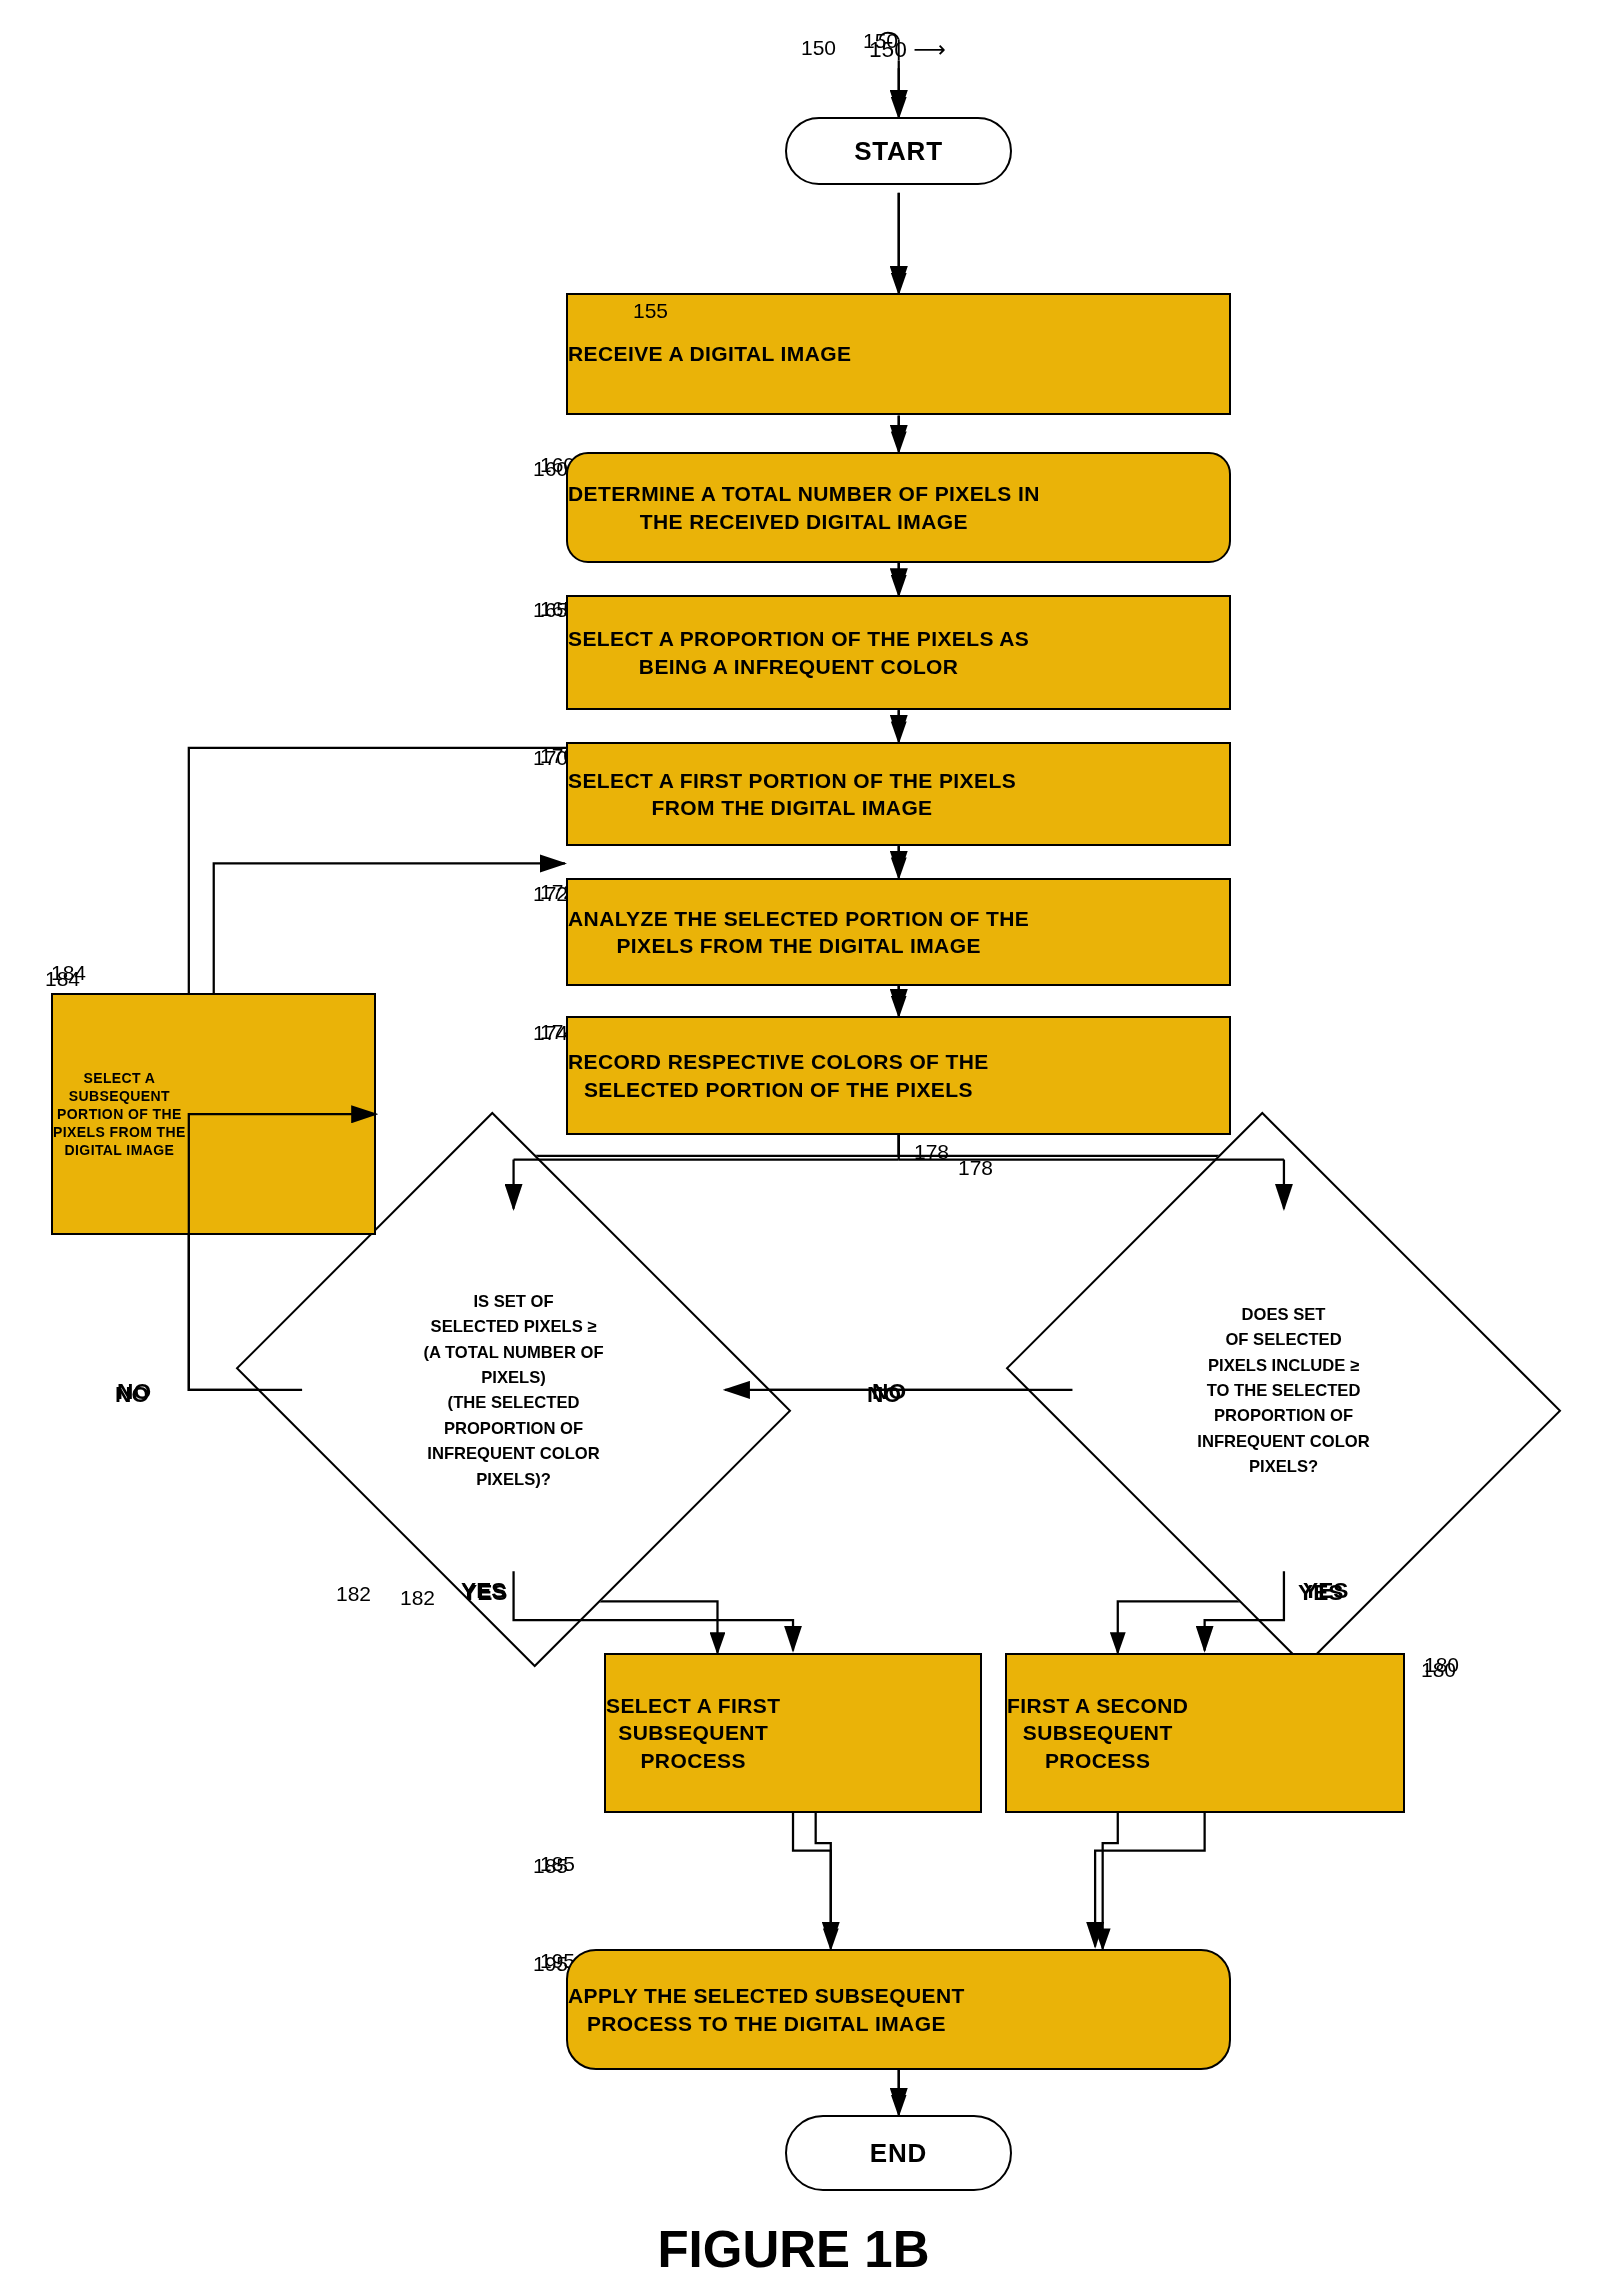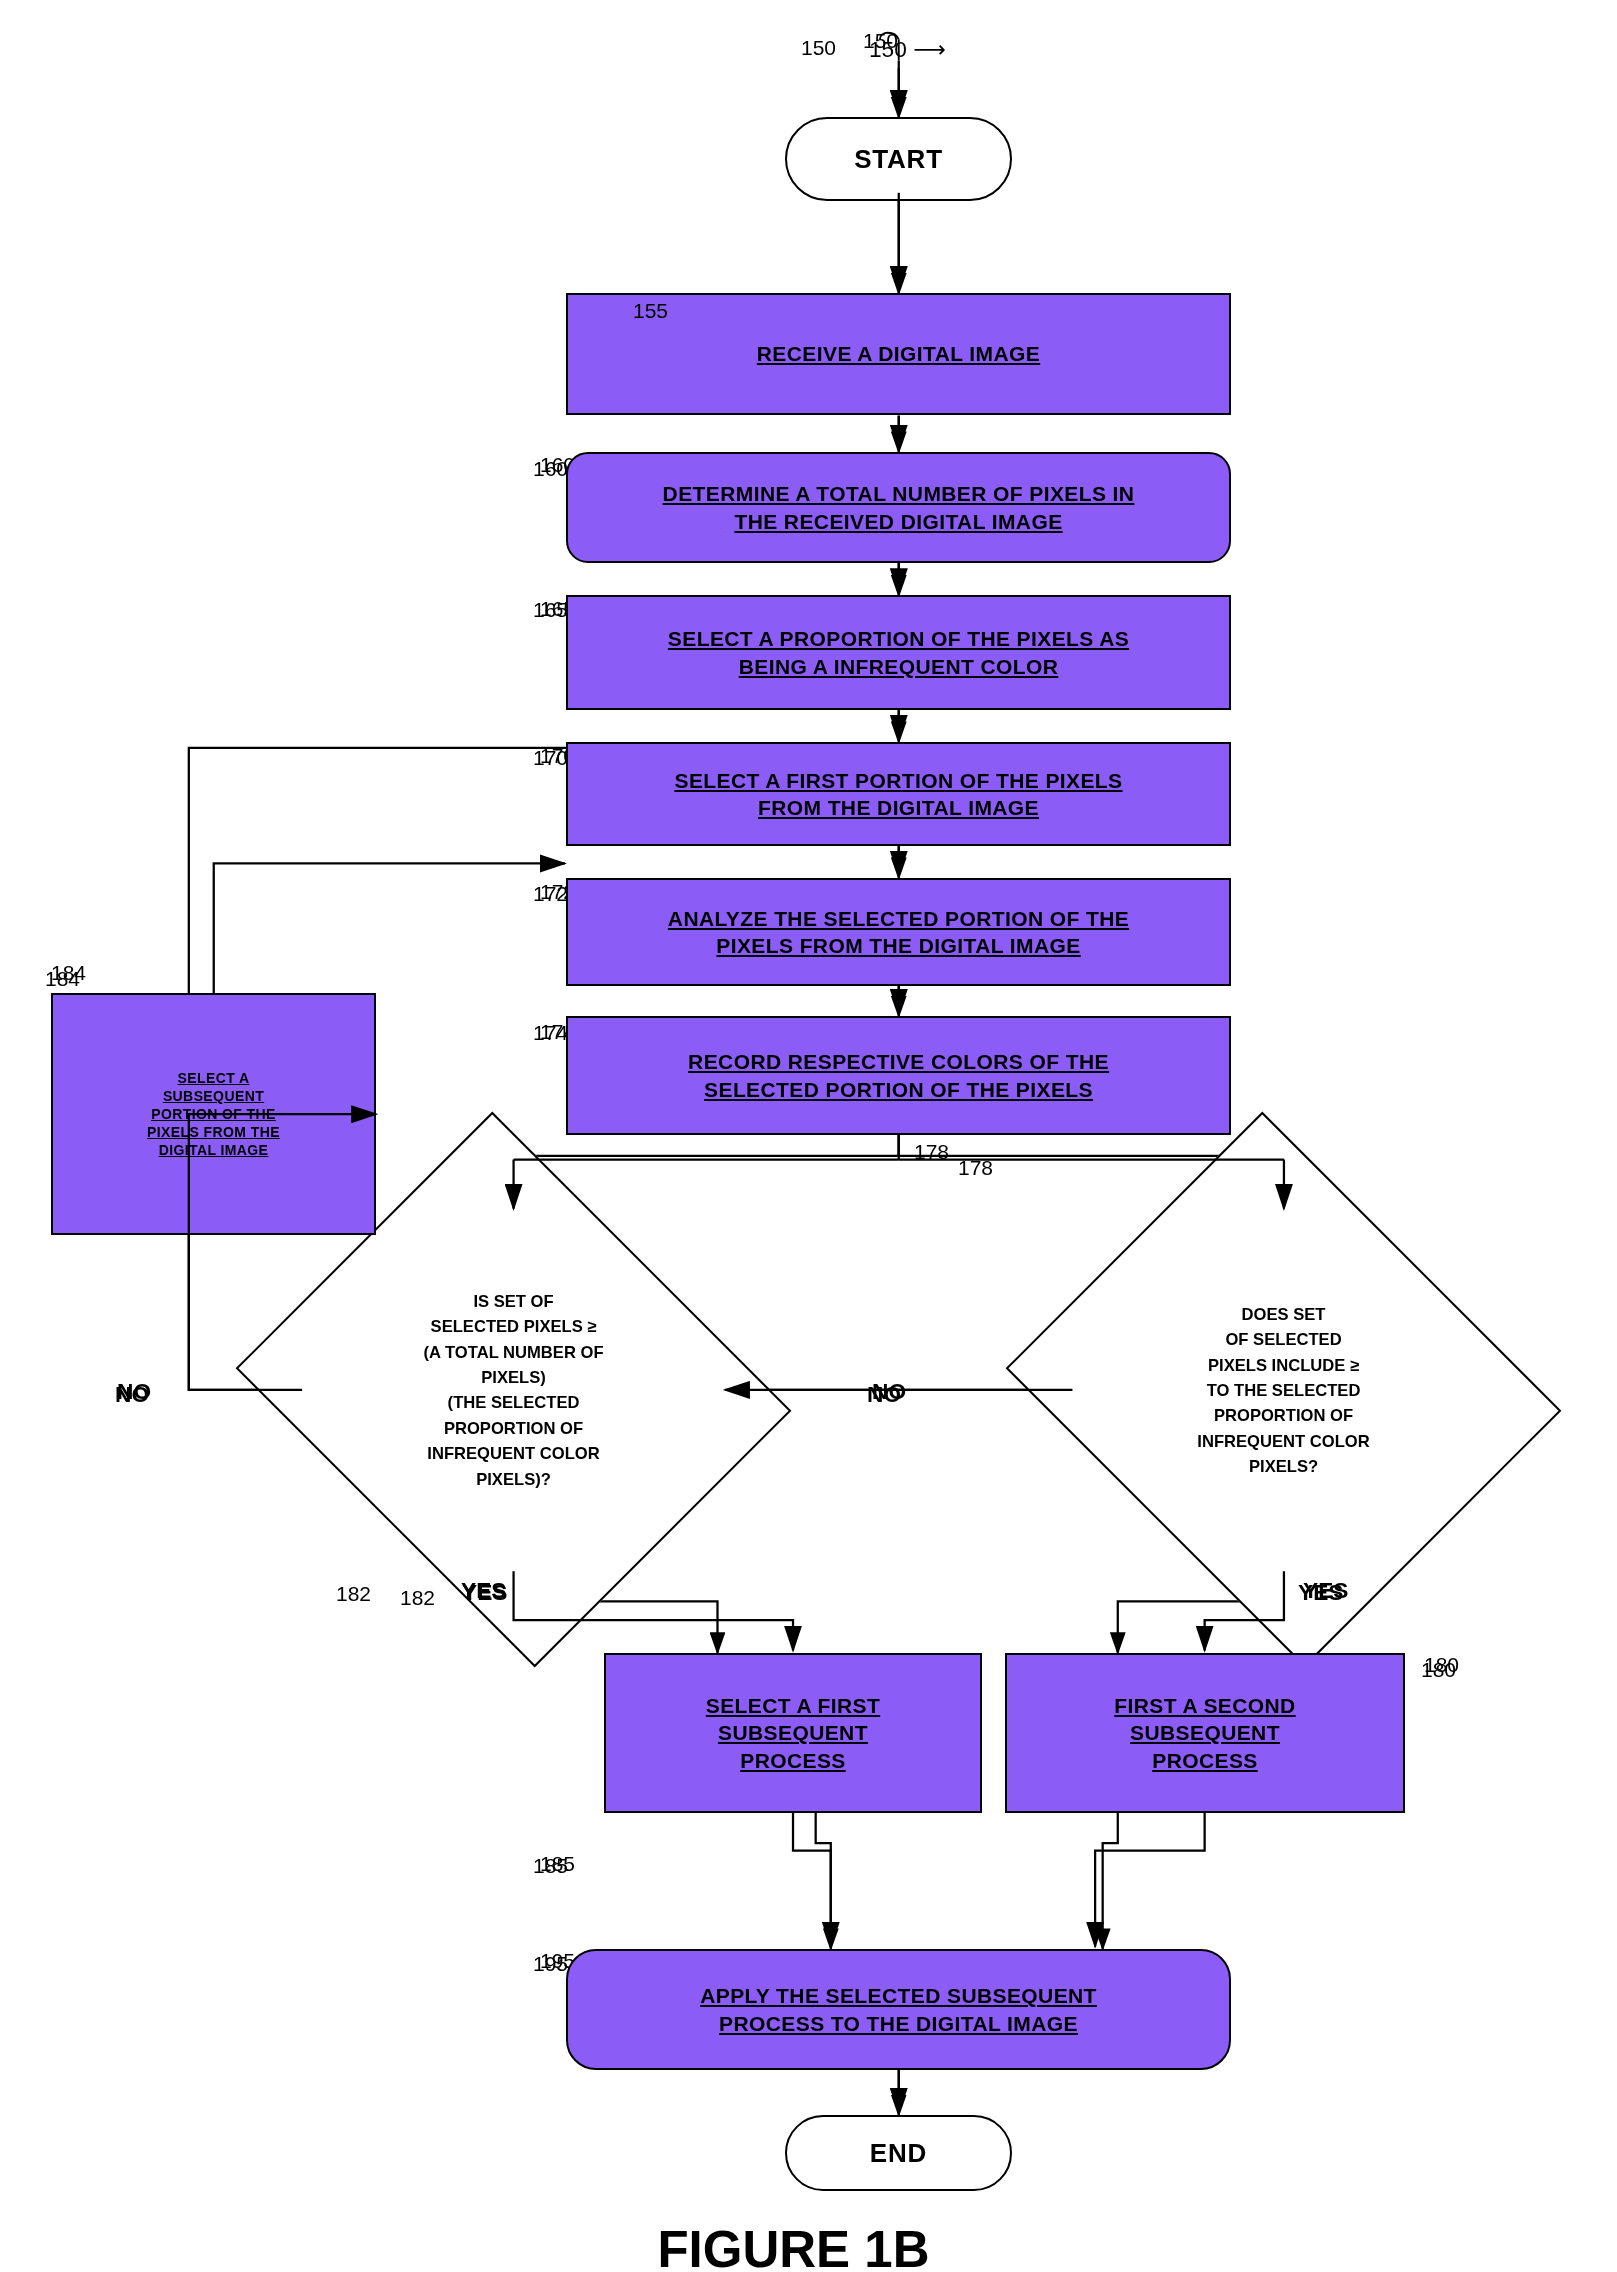--- a/index.html
+++ b/index.html
@@ -14,31 +14,29 @@
 
     .diagram-container {
       position: relative;
       width: 1617px;
       height: 2273px;
     }
 
     
     .box-rect {
       position: absolute;
-      background: #8b5cf6;
+      background: #eab308;
       border: 2.3px solid #000;
       display: flex;
       align-items: center;
-      justify-content: center;
       text-align: center;
       font-size: 21px;
       font-weight: bold;
       letter-spacing: 0.4px;
       line-height: 1.3;
-      text-decoration: underline;
     }
 
     
     .box-pill {
       position: absolute;
       background: #fff;
       border: 2.3px solid #000;
       border-radius: 45px;
       display: flex;
       align-items: center;
@@ -140,21 +138,21 @@
 
     <path d="M 1480 2400 L 1480 2440 L 1460 2440 L 1460 2580" stroke="#000" stroke-width="3" fill="none" marker-end="url(#arrow)"></path>
 
     <path d="M 1190 2740 L 1190 2800" stroke="#000" stroke-width="3" fill="none" marker-end="url(#arrow)"></path>
   </svg>
 
   <div class="label" style="left:801px; top:36px;">150</div>
 
   <div class="label" style="left:869px; top:36px; font-size:22.7px;">150 ⟶</div>
 
-  <div class="box-pill" style="left:785px; top:117px; width:227px; height:84px;">
+  <div class="box-pill" style="left:785px; top:117px; width:227px; height:68px;">
     <span>START</span>
   </div>
 
   <div class="label" style="left:634px; top:298px;">155</div>
 
   <div class="box-rect" style="left:566px; top:293px; width:665px; height:122px;">
     <span>RECEIVE A DIGITAL IMAGE</span>
   </div>
 
   <div class="label" style="left:540px; top:453px;">160</div>

